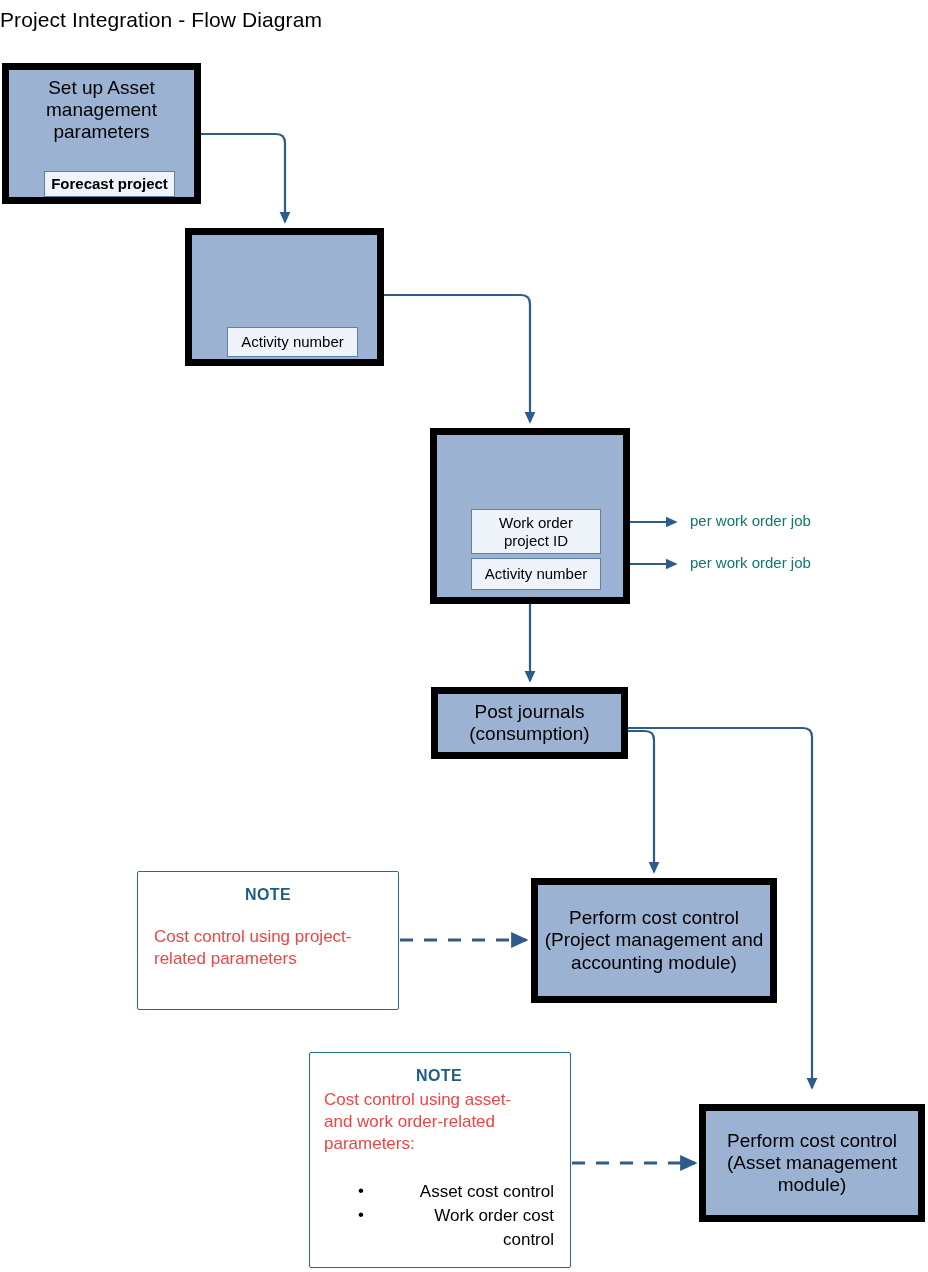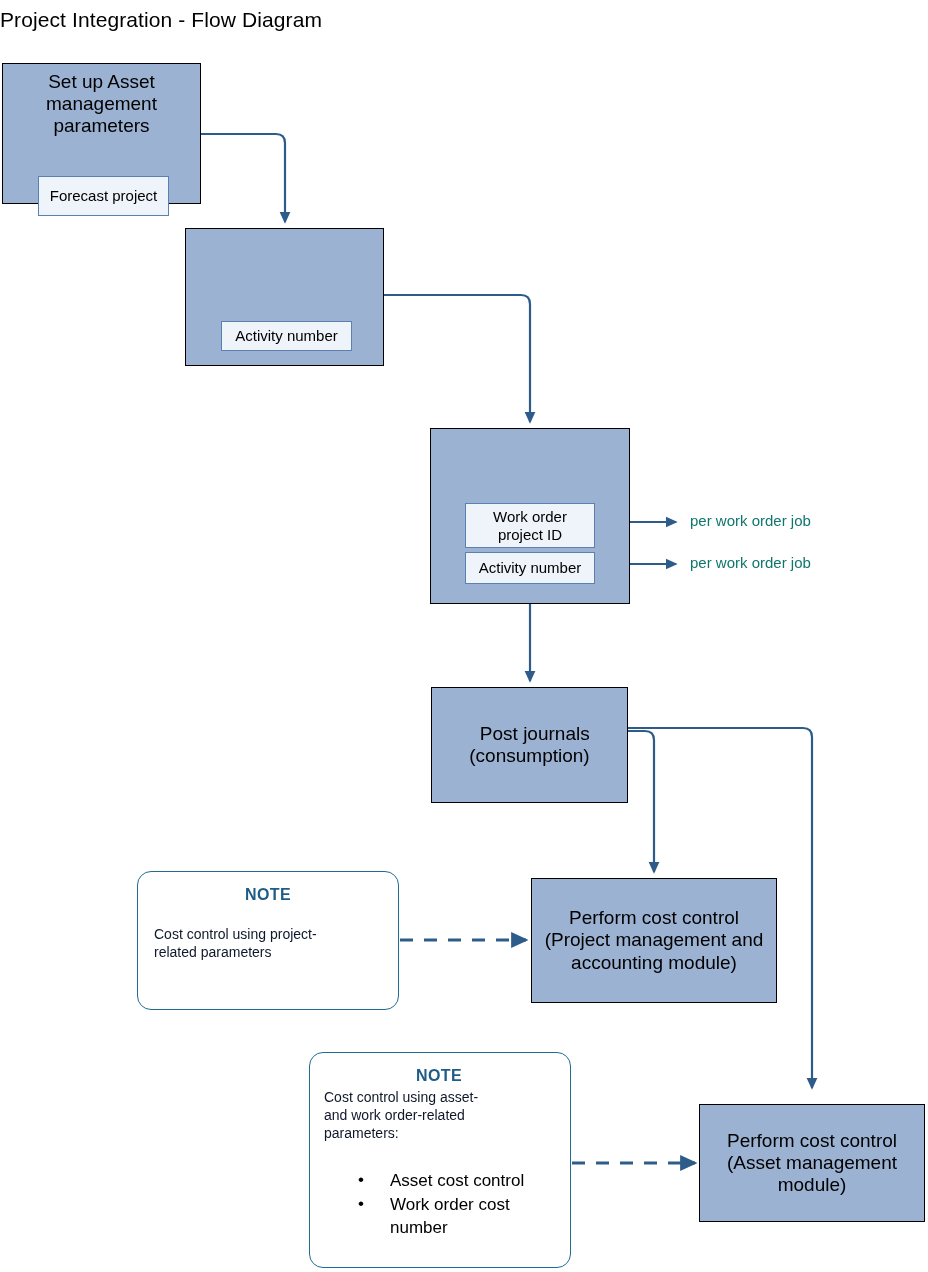--- a/index.html
+++ b/index.html
@@ -33,21 +33,21 @@
     width: 928px;
     text-align: left;
     font-size: 21px;
     color: #000000;
     letter-spacing: 0.1px;
   }
   .proc-box {
     position: absolute;
     box-sizing: border-box;
     background: #9CB2D2;
-    border: 1px solid #000000;
+    border: 7px solid #000000;
     text-align: center;
     color: #000000;
     line-height: 1.17;
   }
   .proc-title {
     display: block;
     font-size: 19px;
     white-space: pre-line;
     padding-top: 7px;
   }
@@ -63,48 +63,49 @@
     display: flex;
     align-items: center;
     justify-content: center;
     white-space: pre-line;
   }
   .note-box {
     position: absolute;
     box-sizing: border-box;
     background: #ffffff;
     border: 1.6px solid #1F6D93;
-    border-radius: 14px;
+    border-radius: 2px;
     color: #000000;
   }
   .note-head {
     display: block;
     text-align: center;
     font-size: 16px;
     font-weight: bold;
     color: #1F5C86;
     letter-spacing: 0.4px;
   }
   .note-body {
     display: block;
-    font-size: 14px;
+    font-size: 17px;
     line-height: 1.28;
     white-space: pre-line;
-    color: #0f172a;
+    color: #ef4444;
   }
   .note-bullets {
     margin: 0;
     padding: 0 0 0 34px;
     list-style: none;
     font-size: 17px;
     line-height: 1.4;
   }
   .note-bullets li {
     position: relative;
     padding-left: 32px;
+    text-align: right;
   }
   .note-bullets li::before {
     content: "\2022";
     position: absolute;
     left: 0;
     top: -1px;
     font-size: 17px;
   }
   .edge-label {
     position: absolute;
@@ -146,35 +147,35 @@
 
     <path d="M 400 940 L 526 940" fill="none" stroke="#2E5C8A" stroke-width="3.2" stroke-dasharray="13 11" marker-end="url(#arrowd)"></path>
 
     <path d="M 572 1163 L 695 1163" fill="none" stroke="#2E5C8A" stroke-width="3.2" stroke-dasharray="13 11" marker-end="url(#arrowd)"></path>
   </svg>
 
   <div class="proc-box" style="left:2px; top:63px; width:199px; height:141px;">
     <span class="proc-title">Set up Asset
 management
 parameters</span>
-    <div class="sub-box" style="left:35px; top:112px; width:131px; height:40px;">Forecast project</div>
+    <div class="sub-box" style="left:35px; top:101px; width:131px; height:26px;font-weight:bold;">Forecast project</div>
   </div>
 
   <div class="proc-box" style="left:185px; top:228px; width:199px; height:138px;">
     <div class="sub-box" style="left:35px; top:92px; width:131px; height:30px;">Activity number</div>
   </div>
 
   <div class="proc-box" style="left:430px; top:428px; width:200px; height:176px;">
     <div class="sub-box" style="left:34px; top:74px; width:130px; height:45px;">Work order
 project ID</div>
     <div class="sub-box" style="left:34px; top:123px; width:130px; height:32px;">Activity number</div>
   </div>
 
-  <div class="proc-box" style="left:431px; top:687px; width:197px; height:116px;
-              display:flex; align-items:center; justify-content:center;text-align:right;">
+  <div class="proc-box" style="left:431px; top:687px; width:197px; height:72px;
+              display:flex; align-items:center; justify-content:center;">
     <span class="proc-title" style="padding-top:0;">Post journals
 (consumption)</span>
   </div>
 
   <div class="proc-box" style="left:531px; top:878px; width:246px; height:125px;
               display:flex; align-items:center; justify-content:center;">
     <span class="proc-title" style="padding-top:0;">Perform cost control
 (Project management and
 accounting module)</span>
   </div>
@@ -192,20 +193,20 @@
 related parameters</span>
   </div>
 
   <div class="note-box" style="left:309px; top:1052px; width:262px; height:216px; padding:14px 16px 0 14px;">
     <span class="note-head">NOTE</span>
     <span class="note-body" style="margin-top:4px;">Cost control using asset-
 and work order-related
 parameters:</span>
     <ul class="note-bullets" style="margin-top:26px;">
       <li>Asset cost control</li>
-      <li>Work order cost number</li>
+      <li>Work order cost control</li>
     </ul>
   </div>
 
   <div class="edge-label" style="left:690px; top:512px;">per work order job</div>
   <div class="edge-label" style="left:690px; top:554px;">per work order job</div>
 
 </div>
 
 </body></html>

